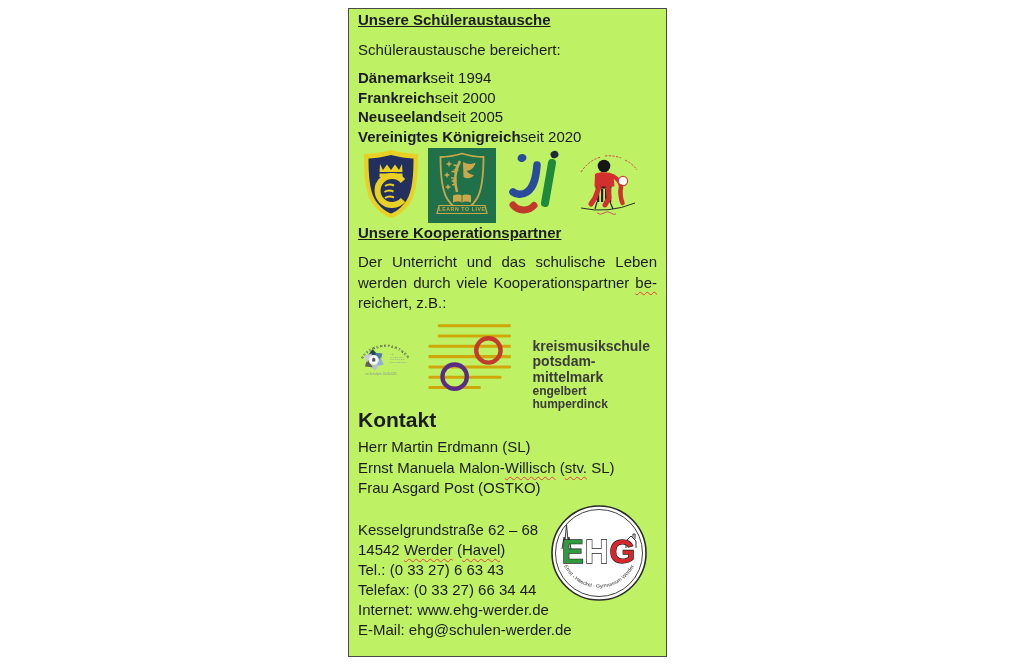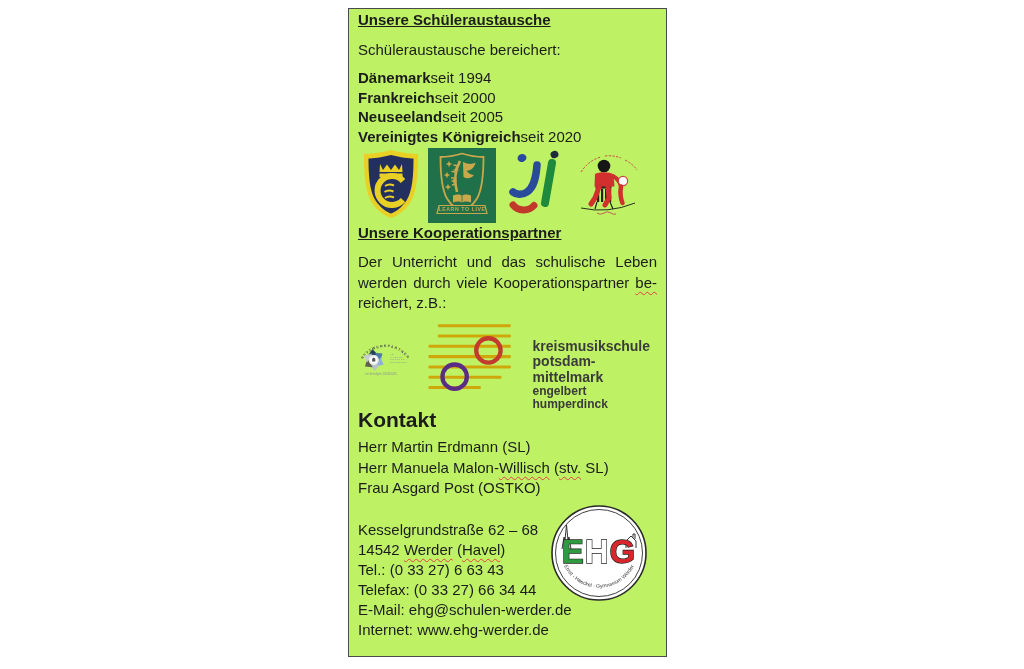--- a/index.html
+++ b/index.html
@@ -192,31 +192,31 @@
         <div class="mt1">mittelmark</div>
         <div class="mt2">engelbert humperdinck</div>
       </div>
     </div>
   </div>
 
   <div class="kontakt">Kontakt</div>
 
   <div class="people">
     <div><span>Herr Martin Erdmann (SL)</span></div>
-    <div><span>Herr Manuela Malon-</span><span class="misspell">Willisch</span><span> (</span><span class="misspell">stv.</span><span> SL)</span></div>
+    <div><span>Ernst Manuela Malon-</span><span class="misspell">Willisch</span><span> (</span><span class="misspell">stv.</span><span> SL)</span></div>
     <div><span>Frau Asgard Post (OSTKO)</span></div>
   </div>
 
   <div class="addr">
     <div><span>Kesselgrundstraße 62 – 68</span></div>
     <div><span>14542 </span><span class="misspell">Werder</span><span> (</span><span class="misspell">Havel</span><span>)</span></div>
     <div><span>Tel.: (0 33 27) 6 63 43</span></div>
     <div><span>Telefax: (0 33 27) 66 34 44</span></div>
+    <div><span>Internet: www.ehg-werder.de</span></div>
     <div><span>E-Mail: ehg@schulen-werder.de</span></div>
-    <div><span>Internet: www.ehg-werder.de</span></div>
   </div>
 
   <svg class="ehg-logo" width="104" height="100" viewBox="0 0 104 100">
     <defs>
       <path id="ehgArc" d="M 15 58 A 39 39 0 0 0 89 58"></path>
     </defs>
     <circle cx="52" cy="50" r="47" fill="#ffffff" stroke="#2b2b2b" stroke-width="1.6"></circle>
     <circle cx="52" cy="50" r="43.5" fill="none" stroke="#2b2b2b" stroke-width="0.9"></circle>
     <path d="M15 46 L17 34 L18 37 L19.5 22 L21 37 L22 34 L24 46" fill="#ffffff" stroke="#333333" stroke-width="1"></path>
     <path d="M79 45 L79 38 L84 33 L89 38 L89 45 M86 34.5 L86 31 L88 31 L88 36" fill="#ffffff" stroke="#333333" stroke-width="1"></path>

